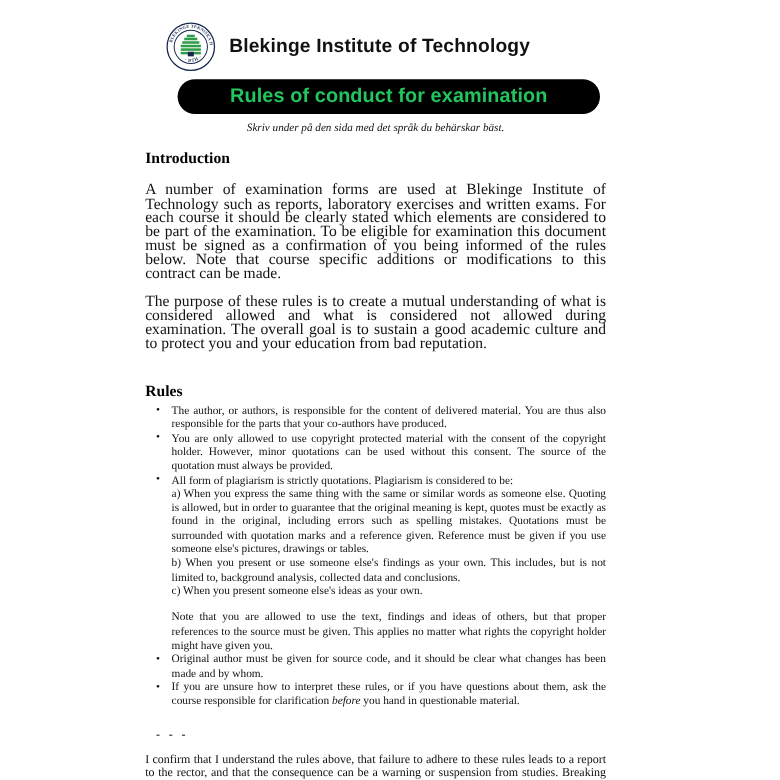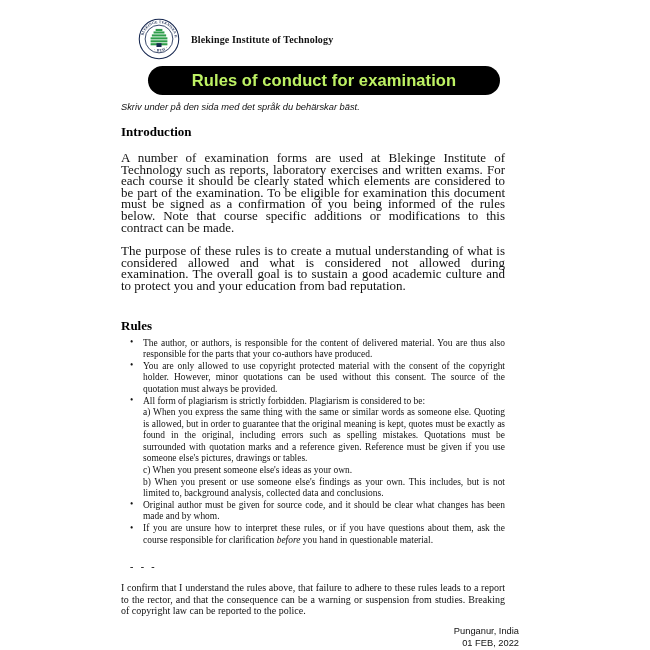--- a/index.html
+++ b/index.html
@@ -39,55 +39,56 @@
     margin-left: 17px;
   }
   .logo {
     width: 42px;
     height: 42px;
     position: relative;
     flex: 0 0 42px;
   }
   .logo svg { display: block; }
   .org-name {
-    font-family: Liberation Serif, serif;
+    font-family: Liberation Sans, sans-serif;
     font-weight: bold;
-    font-size: 10px;
+    font-size: 16px;
     letter-spacing: 0.15px;
     color: #111;
     margin-left: 11px;
     white-space: nowrap;
   }
 
   
   .banner {
     margin-top: 4px;
     margin-left: 27px;
     width: 352px;
     height: 29px;
     background: #000000;
     border-radius: 15px;
     display: flex;
     align-items: center;
     justify-content: center;
   }
   .banner-title {
-    color: #bef264;
+    color: #22c55e;
     font-family: "Liberation Sans", sans-serif;
     font-weight: bold;
     font-size: 16.5px;
     letter-spacing: 0.1px;
     white-space: nowrap;
   }
 
   .subtitle {
     margin-top: 7px;
+    text-align: center;
     font-style: italic;
     font-size: 9.3px;
-    font-family: Liberation Sans, sans-serif;
+    font-family: Liberation Serif, serif;
     color: #111;
   }
 
   
   h2.section {
     font-family: "Liberation Serif", serif;
     font-weight: bold;
     font-size: 13px;
     margin: 12px 0 6px 0;
     color: #000;
@@ -269,24 +270,25 @@
         <span>The author, or authors, is responsible for the content of delivered material. You are thus also responsible for the parts that your co-authors have produced.</span>
       </li>
 
       <li>
         <span class="bullet">•</span>
         <span>You are only allowed to use copyright protected material with the consent of the copyright holder. However, minor quotations can be used without this consent. The source of the quotation must always be provided.</span>
       </li>
 
       <li>
         <span class="bullet">•</span>
-        <span>All form of plagiarism is strictly forbidden. Plagiarism is considered to be:</span>
+        <span>All form of plagiarism is strictly quotations. Plagiarism is considered to be:</span>
         <span class="subpoint">a) When you express the same thing with the same or similar words as someone else. Quoting is allowed, but in order to guarantee that the original meaning is kept, quotes must be exactly as found in the original, including errors such as spelling mistakes. Quotations must be surrounded with quotation marks and a reference given. Reference must be given if you use someone else's pictures, drawings or tables.</span>
+        <span class="subpoint">b) When you present or use someone else's findings as your own. This includes, but is not limited to, background analysis, collected data and conclusions.</span>
         <span class="subpoint">c) When you present someone else's ideas as your own.</span>
-        <span class="subpoint">b) When you present or use someone else's findings as your own. This includes, but is not limited to, background analysis, collected data and conclusions.</span>
+        <span class="note-block">Note that you are allowed to use the text, findings and ideas of others, but that proper references to the source must be given. This applies no matter what rights the copyright holder might have given you.</span>
       </li>
 
       <li>
         <span class="bullet">•</span>
         <span>Original author must be given for source code, and it should be clear what changes has been made and by whom.</span>
       </li>
 
       <li>
         <span class="bullet">•</span>
         <span>If you are unsure how to interpret these rules, or if you have questions about them, ask the course responsible for clarification </span><em>before</em><span> you hand in questionable material.</span>

